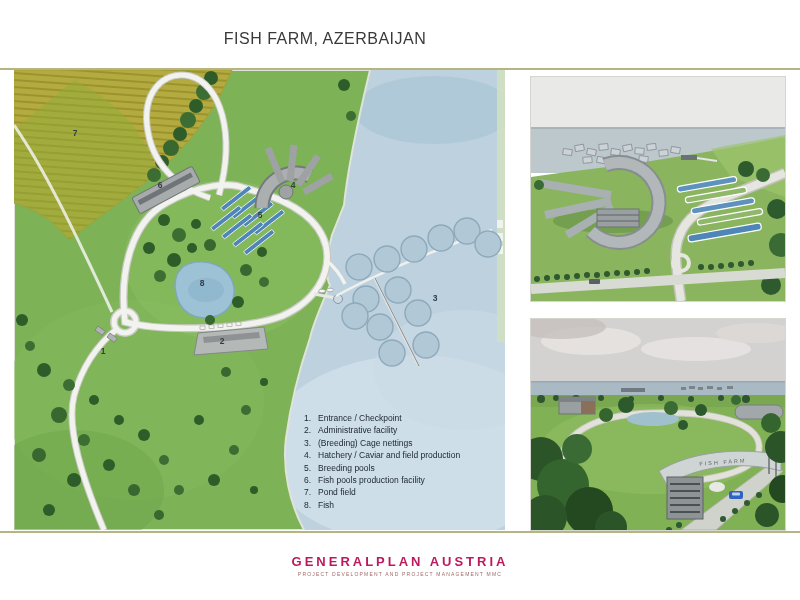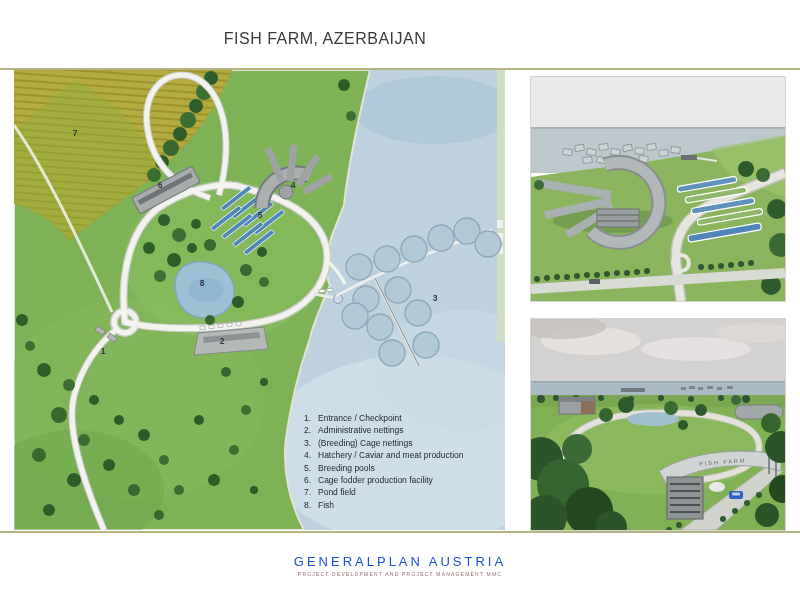--- a/index.html
+++ b/index.html
@@ -20,21 +20,21 @@
   .render.topr{top:76px;height:226px;}
   .render.botr{top:318px;height:213px;}
   .legend{
     position:absolute;left:290px;top:342px;width:210px;
     font-size:8.5px;color:#1b2430;line-height:12.4px;
   }
   .legend-row{display:flex;}
   .lnum{width:14px;flex:0 0 14px;}
   .ltext{flex:1;}
   .footer{position:absolute;left:0;width:800px;text-align:center;}
-  .footer-company{top:554px;font-size:13px;font-weight:normal;letter-spacing:3px;color:#1d4ed8;}
+  .footer-company{top:554px;font-size:13px;font-weight:bold;letter-spacing:3px;color:#be185d;}
   .footer-tagline{top:571px;font-size:5px;letter-spacing:1.2px;color:#a06a6a;}
   .marker{font-size:8.5px;font-weight:600;fill:#333c44;}
   text{font-family:"Liberation Sans", sans-serif;}
 </style>
 </head>
 <body>
 
 <div class="title">FISH FARM, AZERBAIJAN</div>
 <div class="rule top"></div>
 <div class="rule bottom"></div>
@@ -233,37 +233,37 @@
   </g>
 </svg>
 
   <div class="legend">
     <div class="legend-row">
         <span class="lnum">1.</span>
         <span class="ltext">Entrance / Checkpoint</span>
       </div>
     <div class="legend-row">
         <span class="lnum">2.</span>
-        <span class="ltext">Administrative nettings</span>
+        <span class="ltext">Administrative facility</span>
       </div>
     <div class="legend-row">
         <span class="lnum">3.</span>
         <span class="ltext">(Breeding) Cage nettings</span>
       </div>
     <div class="legend-row">
         <span class="lnum">4.</span>
-        <span class="ltext">Hatchery / Caviar and meat production</span>
+        <span class="ltext">Hatchery / Caviar and field production</span>
       </div>
     <div class="legend-row">
         <span class="lnum">5.</span>
         <span class="ltext">Breeding pools</span>
       </div>
     <div class="legend-row">
         <span class="lnum">6.</span>
-        <span class="ltext">Cage fodder production facility</span>
+        <span class="ltext">Fish pools production facility</span>
       </div>
     <div class="legend-row">
         <span class="lnum">7.</span>
         <span class="ltext">Pond field</span>
       </div>
     <div class="legend-row">
         <span class="lnum">8.</span>
         <span class="ltext">Fish</span>
       </div>
   </div>

